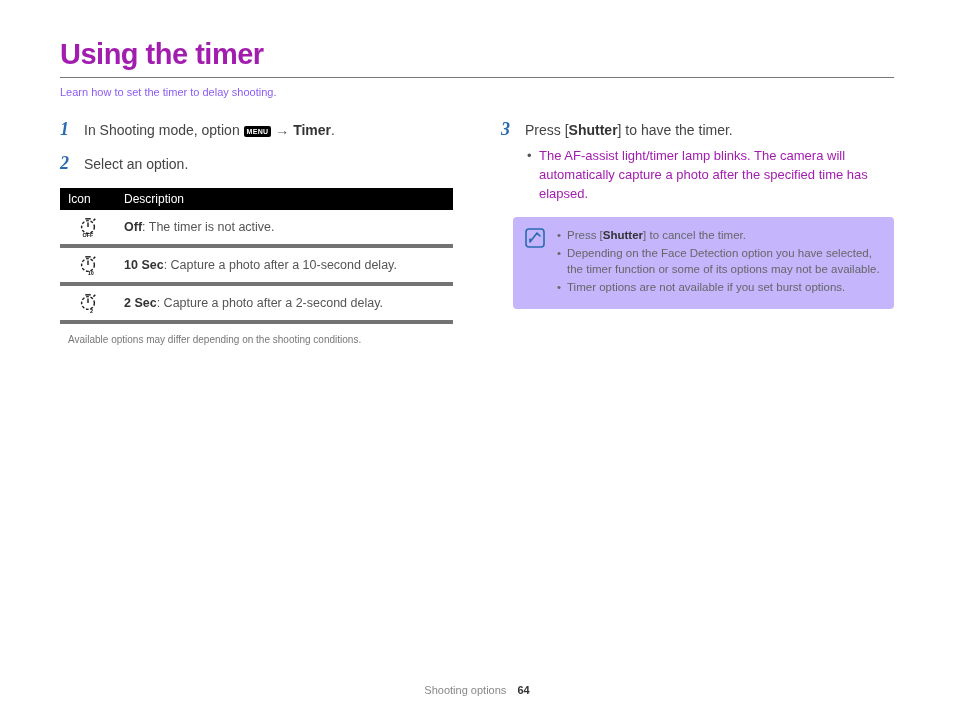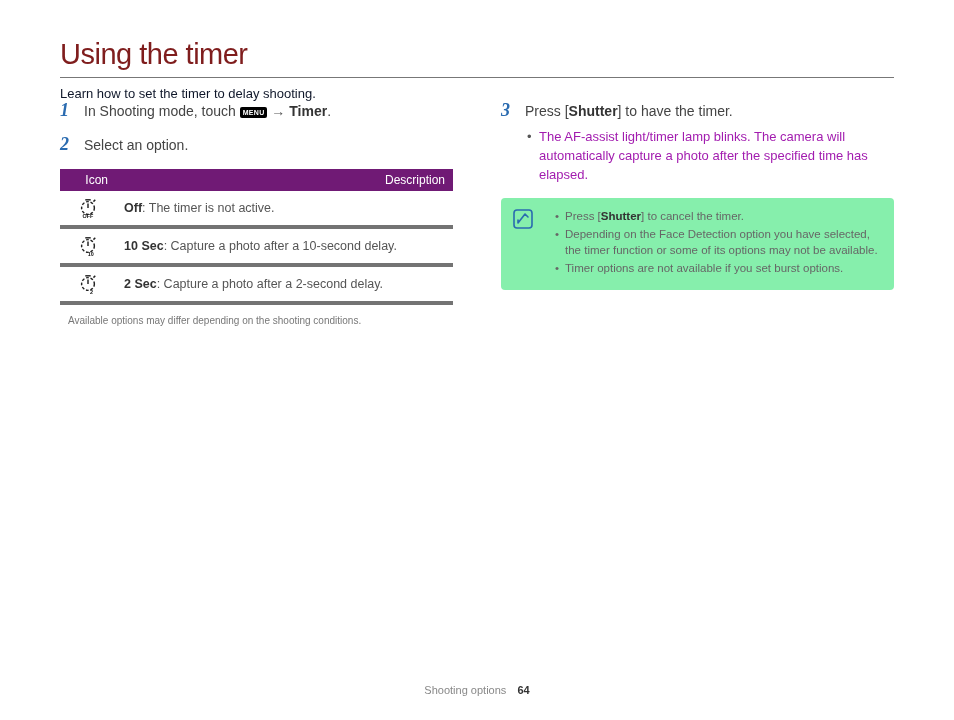--- a/index.html
+++ b/index.html
@@ -1,39 +1,39 @@
 <!DOCTYPE html>
 <html><head>
 <meta charset="utf-8">
 <style>
   * { box-sizing: border-box; margin: 0; padding: 0; }
   html, body { width: 954px; height: 720px; background: #fff; font-family: Arial, Helvetica, sans-serif; color: #555; }
   .page { padding: 38px 60px 0 60px; position: relative; height: 100%; }
-  .title { font-size: 29px; font-weight: 400; color: #7f1d1d; letter-spacing: -0.5px; margin-bottom: 6px; font-stretch: condensed; }
+  .title { font-size: 29px; font-weight: 700; color: #a21caf; letter-spacing: -0.5px; margin-bottom: 6px; font-stretch: condensed; }
   .hr { border: none; border-top: 1px solid #777; margin-bottom: 8px; }
-  .intro { font-size: 13px; color: #0f172a; }
+  .intro { font-size: 11px; color: #8b5cf6; margin-bottom: 22px; }
   .cols { display: flex; gap: 48px; }
   .col { flex: 1; min-width: 0; }
   .step { display: flex; gap: 10px; margin-bottom: 14px; }
   .stepnum { color: #2a6bb0; font-style: italic; font-weight: bold; font-size: 18px; line-height: 18px; font-family: Georgia, 'Times New Roman', serif; min-width: 14px; }
   .stepbody { font-size: 14px; color: #444; line-height: 20px; }
   .bold { font-weight: bold; color: #333; }
   .arrow { color: #555; }
   .menu-chip { display: inline-block; background: #000; color: #fff; font-size: 7px; letter-spacing: 0.3px; padding: 2px 3px 2px 3px; border-radius: 2px; vertical-align: 1px; font-weight: bold; line-height: 7px; }
   .tbl { width: 100%; border-collapse: collapse; margin-top: 4px; margin-bottom: 10px; }
-  .tbl th { background: #701a75; color: #fff; font-weight: 400; text-align: right; font-size: 12px; padding: 4px 8px; }
+  .tbl th { background: #000000; color: #fff; font-weight: 400; text-align: left; font-size: 12px; padding: 4px 8px; }
   .tbl th:first-child { width: 56px; }
   .tbl td { border-bottom: 4px solid #737373; padding: 7px 8px; font-size: 12.5px; color: #555; vertical-align: middle; line-height: 17px; }
   .tbl td:first-child { text-align: center; width: 56px; }
   .ic { display: inline-block; vertical-align: middle; }
   .caption { font-size: 10px; color: #777; margin-left: 8px; }
   .sub-bullets { list-style: none; margin-top: 6px; }
   .sub-bullets li { position: relative; padding-left: 14px; font-size: 13px; color: #a21caf; line-height: 19px; }
   .sub-bullets li::before { content: "•"; position: absolute; left: 2px; top: 0; color: #555; }
-  .notebox { background: #86efac; border-radius: 4px; padding: 10px 12px 12px 12px; display: flex; gap: 20px; margin-top: 10px; }
+  .notebox { background: #c4b5fd; border-radius: 4px; padding: 10px 12px 12px 12px; display: flex; gap: 10px; margin-top: 10px; margin-left: 12px; }
   .note-icon { flex: 0 0 auto; margin-top: 1px; }
   .note-list { list-style: none; flex: 1; }
   .note-list li { position: relative; padding-left: 12px; font-size: 11.5px; color: #666; line-height: 16px; margin-bottom: 2px; }
   .note-list li::before { content: "•"; position: absolute; left: 2px; top: 0; }
   .footer { position: absolute; bottom: 24px; left: 0; right: 0; text-align: center; font-size: 11px; color: #888; }
   .footer .pnum { color: #333; font-weight: bold; margin-left: 8px; }
 </style>
 </head>
 <body>
 
@@ -42,21 +42,21 @@
   <hr class="hr">
   <p class="intro">Learn how to set the timer to delay shooting.</p>
 
   <div class="cols">
 
     <div class="col">
 
       <div class="step">
         <div class="stepnum">1</div>
         <div class="stepbody">
-          <span>In Shooting mode, touch </span><span class="menu-chip">MENU</span><span class="arrow"> → </span><span class="bold">Timer</span><span>.</span>
+          <span>In Shooting mode, option </span><span class="menu-chip">MENU</span><span class="arrow"> → </span><span class="bold">Timer</span><span>.</span>
         </div>
       </div>
 
       <div class="step">
         <div class="stepnum">2</div>
         <div class="stepbody">Select an option.</div>
       </div>
 
       <table class="tbl">
         <thead>

